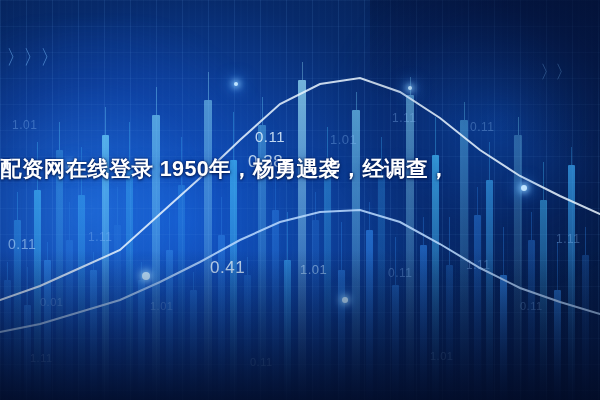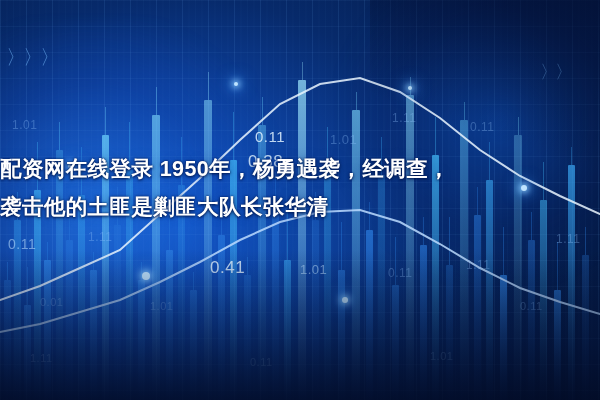--- a/index.html
+++ b/index.html
@@ -274,16 +274,15 @@
       <div class="dot" style="left: 68px; top: 164px; width: 4px; height: 4px;"></div>
       <div class="dot" style="left: 408px; top: 86px; width: 4px; height: 4px;"></div>
       <div class="dot" style="left: 234px; top: 82px; width: 4px; height: 4px;"></div>
     </div>
 
   <div class="bg-dark-bottom"></div>
   <div class="bg-dark-topright"></div>
 
   <div class="headline">
     <span class="l">配资网在线登录 1950年，杨勇遇袭，经调查，</span>
-    <span class="l">袭击他的土匪是剿匪大队长张华清</span>
   </div>
 
 </div>
 
 </body></html>

